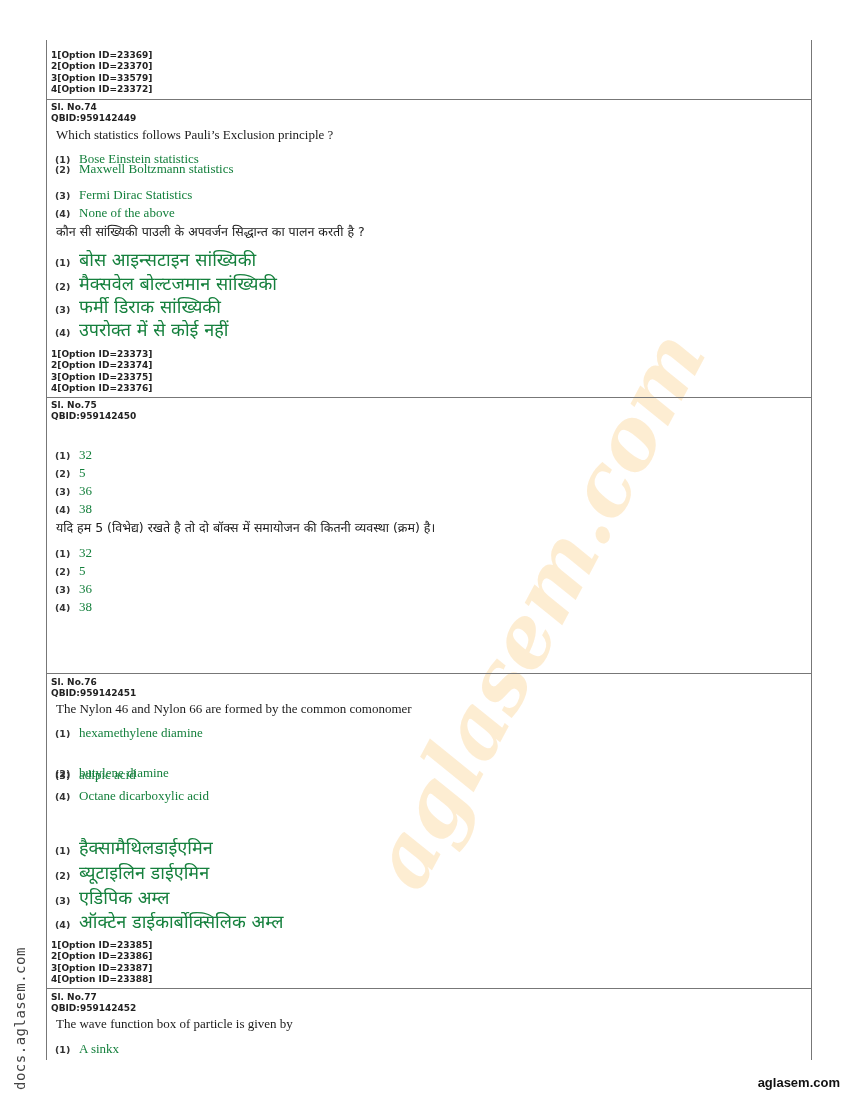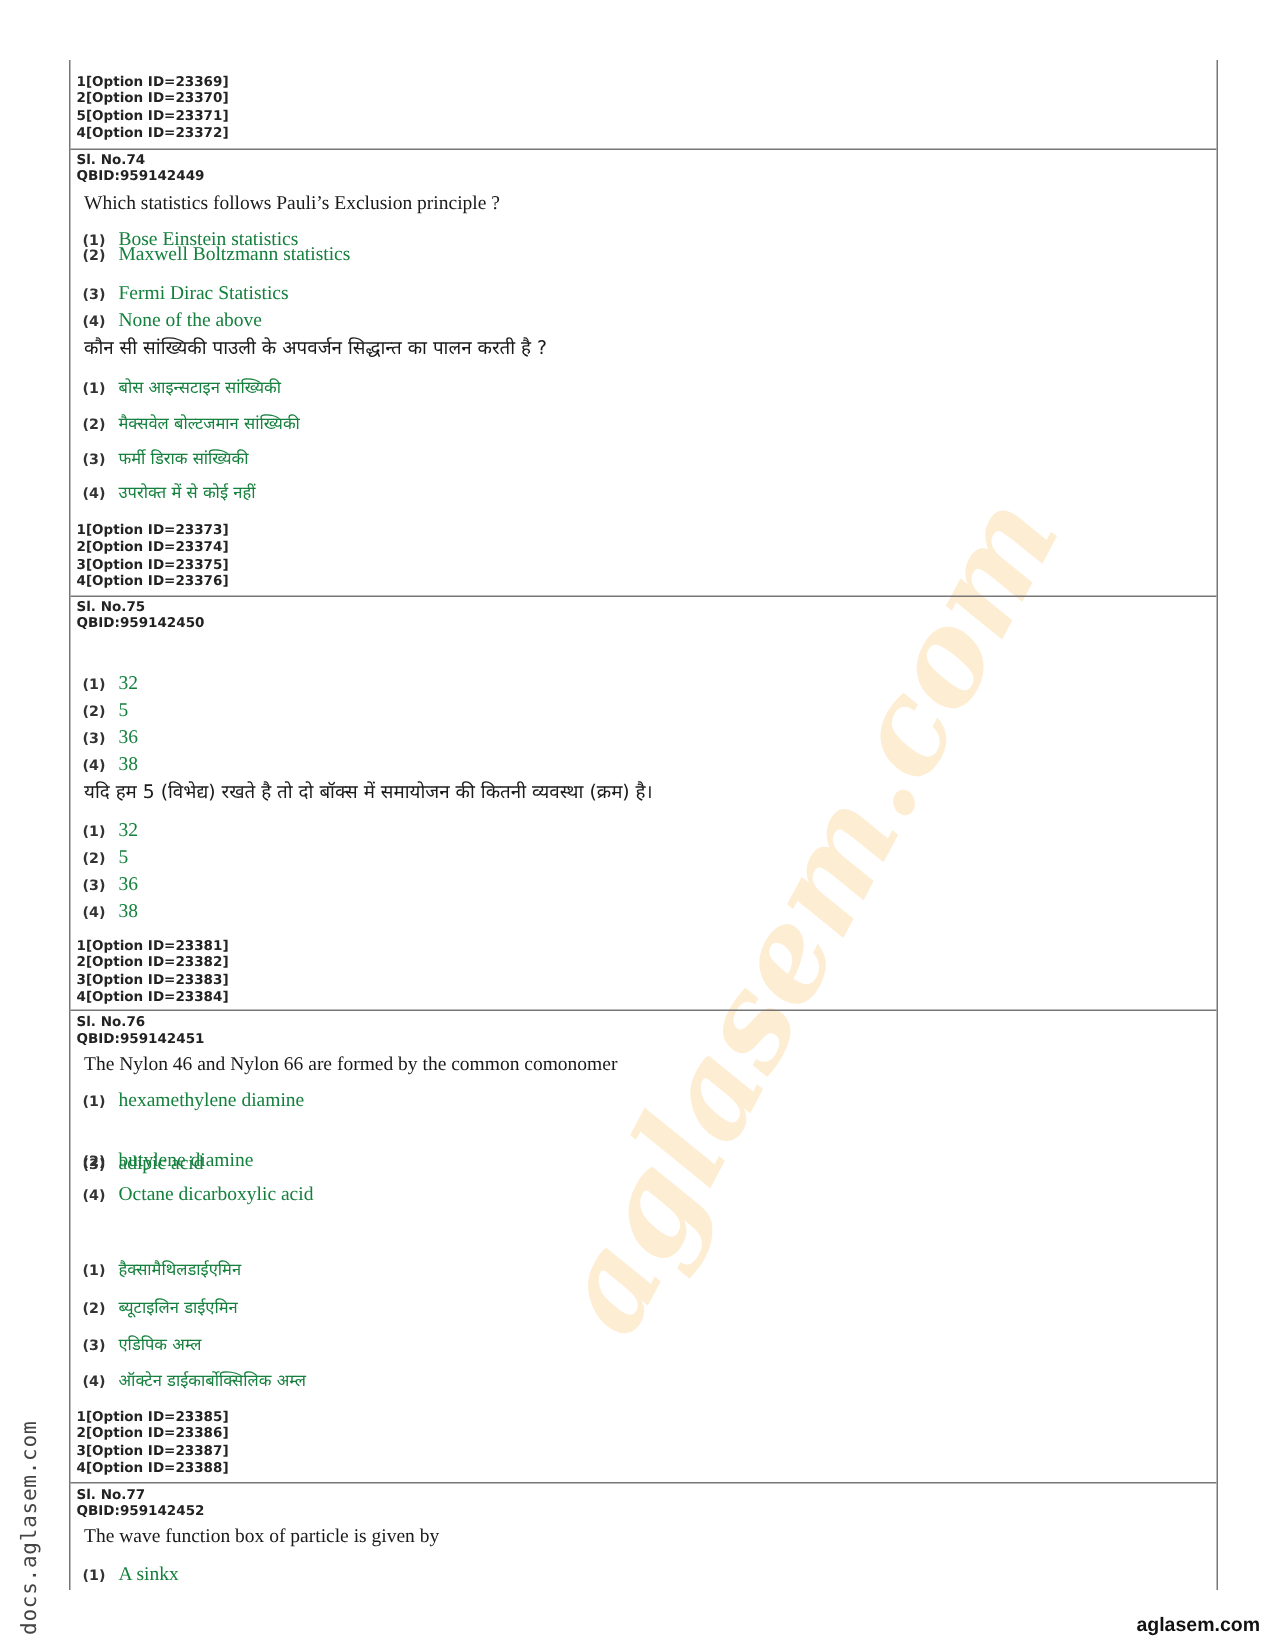--- a/index.html
+++ b/index.html
@@ -6,36 +6,36 @@
   body { width: 850px; height: 1100px; position: relative; overflow: hidden; font-family: "DejaVu Serif", serif; color: #111; }
   .frame { position: absolute; left: 46px; top: 40px; width: 764px; height: 1020px; border-left: 1px solid #777; border-right: 1px solid #777; }
   .sep { position: absolute; left: 0; right: 0; height: 0; border-top: 1px solid #777; }
   .opt-ids { position: absolute; left: 4px; font-family: "DejaVu Sans", sans-serif; font-weight: bold; font-size: 9px; line-height: 11.3px; color: #222; }
   .meta { position: absolute; left: 4px; font-family: "DejaVu Sans", sans-serif; font-weight: bold; font-size: 9px; line-height: 11px; color: #222; }
   .q { position: absolute; left: 9px; font-family: "Liberation Serif", serif; font-size: 13px; line-height: 16px; white-space: nowrap; color: #1a1a1a; }
   .q.hi { font-family: "DejaVu Sans", sans-serif; font-size: 12.5px; }
   .opt { position: absolute; left: 8px; white-space: nowrap; }
   .opt .num { display: inline-block; width: 24px; font-family: "DejaVu Sans", sans-serif; font-weight: bold; font-size: 9.5px; color: #333; }
   .opt .txt { font-family: "Liberation Serif", serif; font-size: 13px; color: #15803d; }
-  .opt.hi .txt { font-family: "DejaVu Sans", sans-serif; font-size: 11px; }
+  .opt.hi .txt { font-family: "DejaVu Sans", sans-serif; font-size: 18px; }
   .side-wm { position: absolute; left: 12px; top: 1090px; transform: rotate(-90deg); transform-origin: 0 0; font-family: "DejaVu Sans Mono", monospace; font-size: 14px; color: #444; white-space: nowrap; letter-spacing: 0.5px; }
   .foot { position: absolute; right: 10px; top: 1075px; font-family: "Liberation Sans", sans-serif; font-weight: bold; font-size: 13px; color: #111; }
   .diag-wm { position: absolute; left: 230px; top: 560px; transform: rotate(-62deg); transform-origin: center; font-family: "DejaVu Serif", serif; font-style: italic; font-weight: bold; font-size: 84px; color: #fde7c4; opacity: 0.75; white-space: nowrap; pointer-events: none; }
 </style>
 </head>
 <body>
 
 <div class="diag-wm">aglasem.com</div>
 
 <div class="frame">
 
   <div class="opt-ids" style="top:10px;">
     <div>1[Option ID=23369]</div>
     <div>2[Option ID=23370]</div>
-    <div>5[Option ID=23371]</div>
+    <div>3[Option ID=33579]</div>
     <div>4[Option ID=23372]</div>
   </div>
   <div class="sep" style="top:59px;"></div>
 
   <div class="meta" style="top:62px;">
     <div>Sl. No.74</div>
     <div>QBID:959142449</div>
   </div>
   <div class="q" style="top:87px;">Which statistics follows Pauli’s Exclusion principle ?</div>
   <div class="opt" style="top:108px;"><span class="num">(1)</span><span class="txt">Bose Einstein statistics</span></div>
@@ -61,26 +61,20 @@
   </div>
   <div class="opt" style="top:404px;"><span class="num">(1)</span><span class="txt">32</span></div>
   <div class="opt" style="top:422px;"><span class="num">(2)</span><span class="txt">5</span></div>
   <div class="opt" style="top:440px;"><span class="num">(3)</span><span class="txt">36</span></div>
   <div class="opt" style="top:458px;"><span class="num">(4)</span><span class="txt">38</span></div>
   <div class="q hi" style="top:480px;">यदि हम 5 (विभेद्य) रखते है तो दो बॉक्स में समायोजन की कितनी व्यवस्था (क्रम) है।</div>
   <div class="opt" style="top:502px;"><span class="num">(1)</span><span class="txt">32</span></div>
   <div class="opt" style="top:520px;"><span class="num">(2)</span><span class="txt">5</span></div>
   <div class="opt" style="top:538px;"><span class="num">(3)</span><span class="txt">36</span></div>
   <div class="opt" style="top:556px;"><span class="num">(4)</span><span class="txt">38</span></div>
-  <div class="opt-ids" style="top:586px;">
-    <div>1[Option ID=23381]</div>
-    <div>2[Option ID=23382]</div>
-    <div>3[Option ID=23383]</div>
-    <div>4[Option ID=23384]</div>
-  </div>
   <div class="sep" style="top:633px;"></div>
 
   <div class="meta" style="top:637px;">
     <div>Sl. No.76</div>
     <div>QBID:959142451</div>
   </div>
   <div class="q" style="top:661px;">The Nylon 46 and Nylon 66 are formed by the common comonomer</div>
   <div class="opt" style="top:682px;"><span class="num">(1)</span><span class="txt">hexamethylene diamine</span></div>
   <div class="opt" style="top:703px;margin-top:19px;"><span class="num">(2)</span><span class="txt">butylene diamine</span></div>
   <div class="opt" style="top:724px;"><span class="num">(3)</span><span class="txt">adipic acid</span></div>

